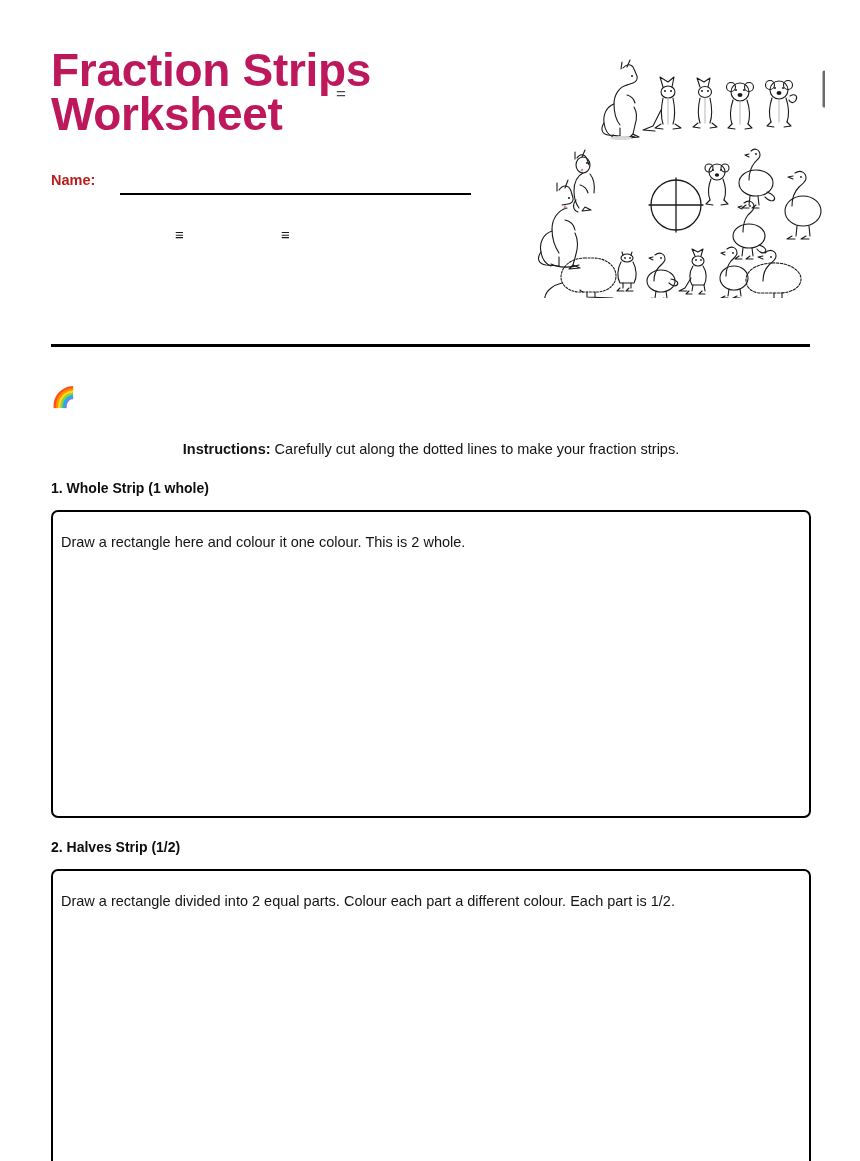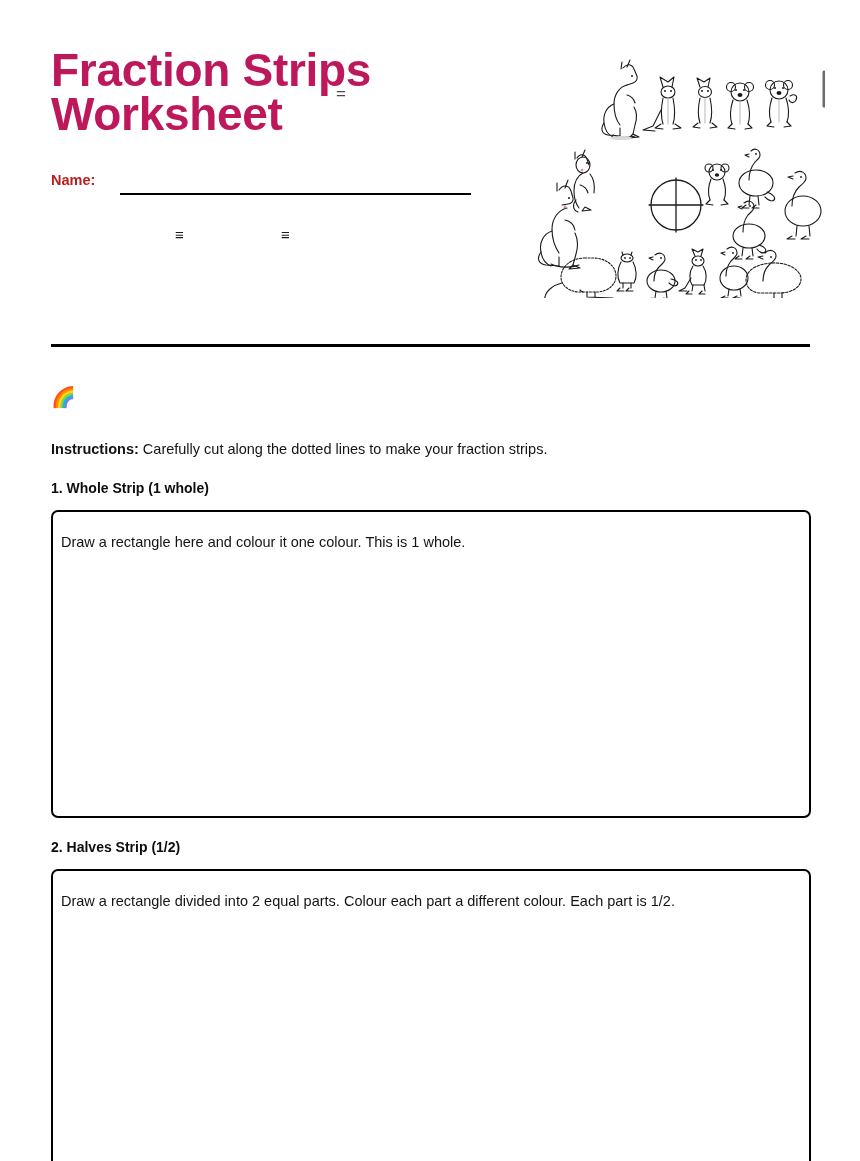--- a/index.html
+++ b/index.html
@@ -122,20 +122,21 @@
     font-size: 20px;
     line-height: 1;
     display: inline-block;
   }
 
   .instructions {
     margin-top: 27px;
     font-size: 14.5px;
     color: #141414;
     line-height: 20px;
+    text-align: center;
   }
   .instructions .lead {
     font-weight: bold;
   }
 
   .strip-label {
     margin-top: 21px;
     font-size: 14px;
     font-weight: bold;
     color: #0c0c0c;
@@ -387,21 +388,21 @@
     <h2 class="section-heading">
       <span class="emoji">🌈</span>
     </h2>
 
     <p class="instructions">
       <span class="lead">Instructions:</span><span> Carefully cut along the dotted lines to make your fraction strips.</span>
     </p>
 
     <div class="strip-label">1. Whole Strip (1 whole)</div>
     <div class="answer-box box-whole">
-      <div class="hint">Draw a rectangle here and colour it one colour. This is 1 whole.</div>
+      <div class="hint">Draw a rectangle here and colour it one colour. This is 2 whole.</div>
     </div>
 
     <div class="strip-label">2. Halves Strip (1/2)</div>
     <div class="answer-box box-halves">
       <div class="hint">Draw a rectangle divided into 2 equal parts. Colour each part a different colour. Each part is 1/2.</div>
     </div>
 
   </div>
 </div>
 

